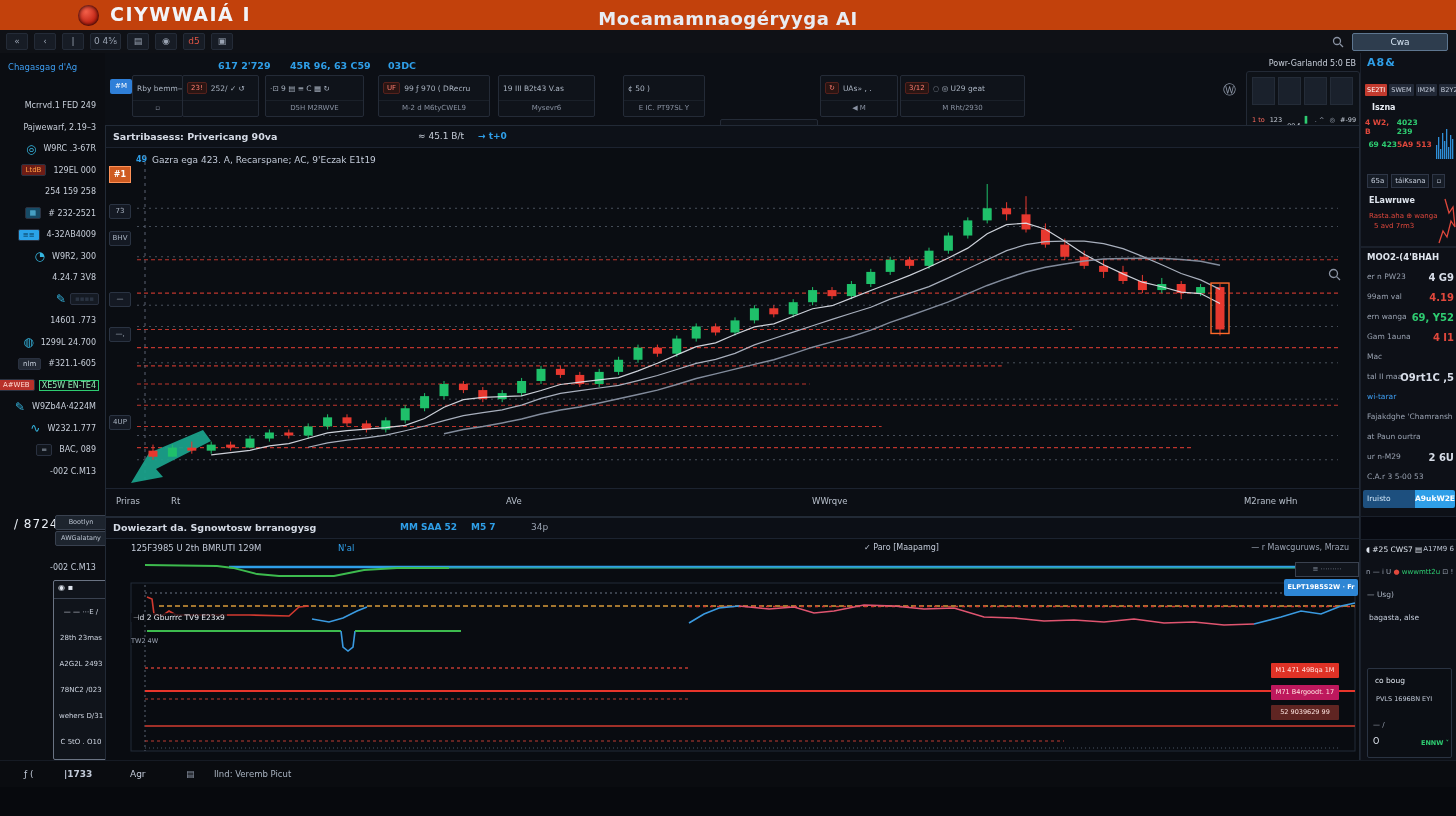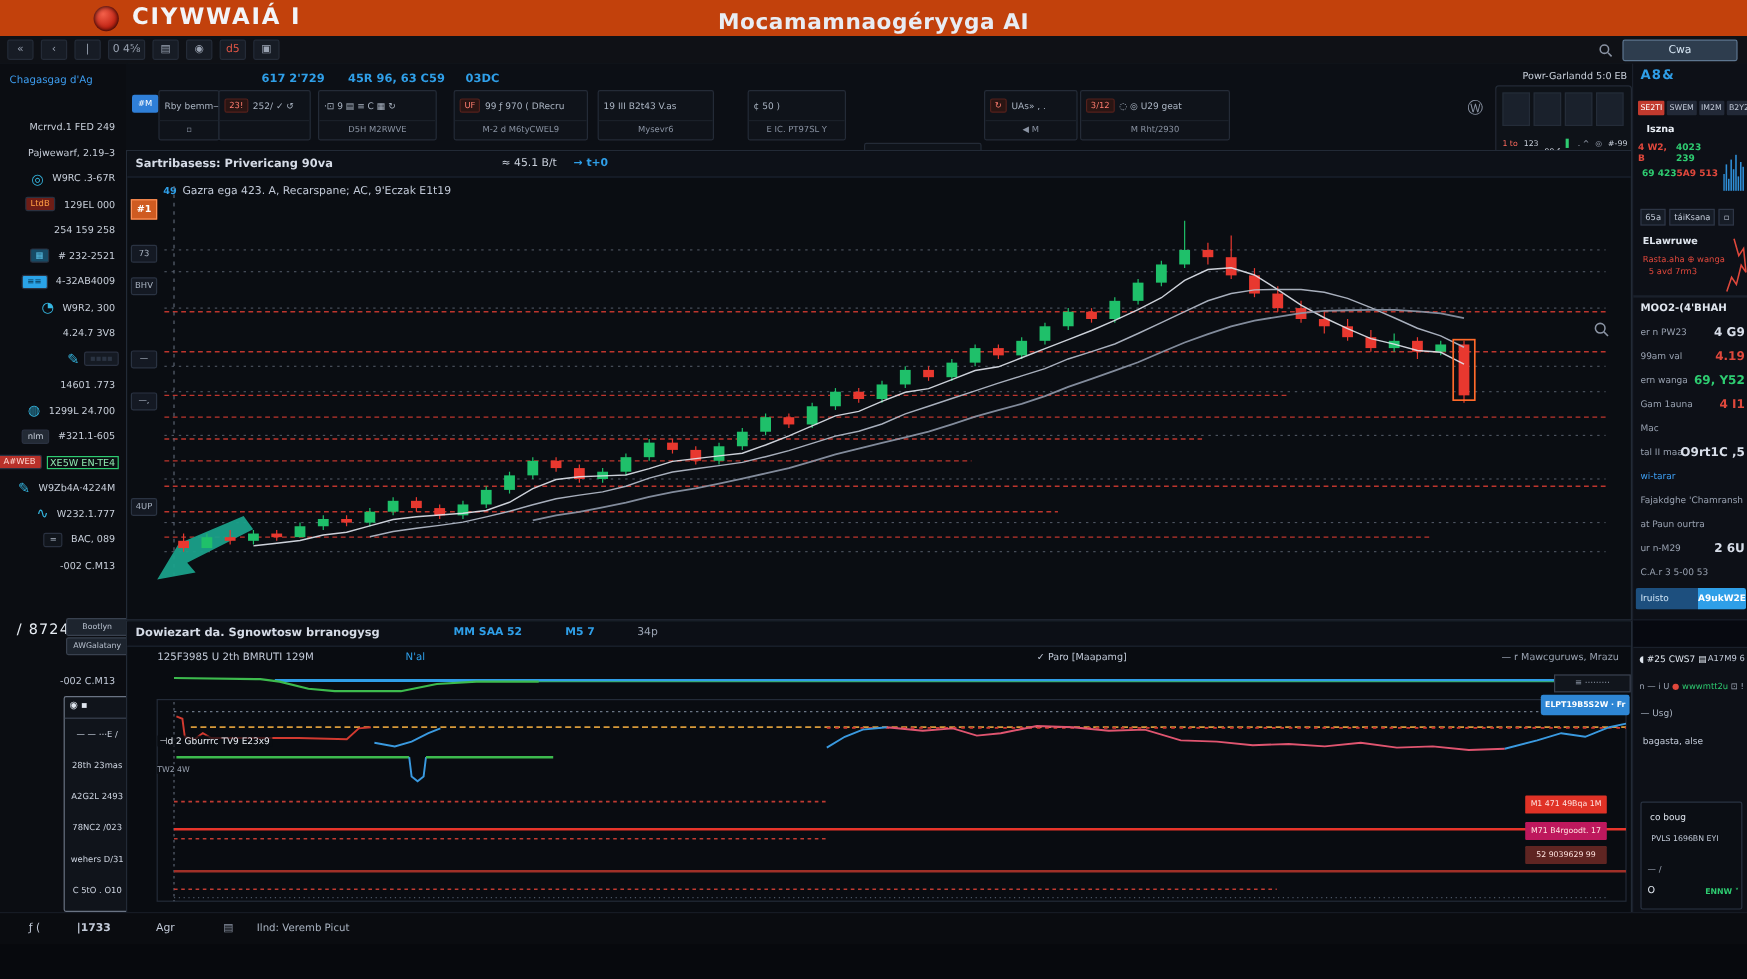--- a/index.html
+++ b/index.html
@@ -543,28 +543,36 @@
         <polyline points="179.2,296.25333333333333 198.6,291.87666666666667 218,289.18333333333334 237.39999999999998,286.82666666666665 256.79999999999995,284.1333333333333 276.2,279.75666666666666 295.59999999999997,275.04333333333335 315,269.65666666666664 334.4,264.6066666666667 353.79999999999995,261.57666666666665 373.2,258.8833333333333 392.59999999999997,254.17000000000002 412,247.43666666666667 431.4,242.38666666666666 450.79999999999995,239.69333333333333 470.2,237 489.59999999999997,234.30666666666667 508.99999999999994,229.59333333333333 528.4,224.54333333333335 547.8,218.48333333333335 567.1999999999999,212.42333333333335 586.5999999999999,208.38333333333333 606,202.32333333333335 625.4,193.90666666666667 644.8,187.51000000000002 664.1999999999999,181.11333333333334 683.5999999999999,174.7166666666667 703,168.32000000000002 722.4,162.26000000000002 741.8,156.20000000000002 761.1999999999999,148.12000000000003 780.5999999999999,142.06 800,135.66333333333336 819.4,126.91 838.8,117.82 858.1999999999999,108.72999999999999 877.5999999999999,99.64000000000001 896.9999999999999,93.58000000000001 916.4,90.55000000000001 935.8,90.21333333333337 955.1999999999999,90.21333333333337 974.5999999999999,92.57000000000002 993.9999999999999,97.62000000000003 1013.4,105.36333333333337 1032.8,113.78 1052.1999999999998,122.53333333333333 1071.6,128.93 1091,138.35666666666668" fill="none" stroke="#b9c1cf" stroke-width="1.2" opacity="0.9"></polyline>
         <polyline points="315,282.7025 334.4,278.53625 353.79999999999995,275.50625 373.2,271.908125 392.59999999999997,267.93125 412,263.0075 431.4,259.030625 450.79999999999995,256.000625 470.2,252.02375 489.59999999999997,247.85750000000002 508.99999999999994,243.501875 528.4,239.14625 547.8,233.465 567.1999999999999,227.594375 586.5999999999999,222.86 606,218.125625 625.4,213.39125 644.8,208.656875 664.1999999999999,202.596875 683.5999999999999,196.158125 703,190.855625 722.4,185.55312500000002 741.8,179.11437500000002 761.1999999999999,171.35000000000002 780.5999999999999,164.721875 800,157.90437500000002 819.4,150.8975 838.8,142.56500000000003 858.1999999999999,134.421875 877.5999999999999,127.41500000000002 896.9999999999999,120.97625000000002 916.4,116.24187500000002 935.8,113.02250000000001 955.1999999999999,109.9925 974.5999999999999,108.09875000000002 993.9999999999999,107.53062500000001 1013.4,107.15187500000002 1032.8,107.15187500000002 1052.1999999999998,108.47750000000002 1071.6,110.18187500000002 1091,114.15875000000003" fill="none" stroke="#8f99ab" stroke-width="1.5" opacity="0.9"></polyline>
         <rect x="1082" y="132.05" width="18" height="50.41999999999999" fill="none" stroke="#ff6a2a" stroke-width="1.4"></rect>
       </svg>
     <div class="abs mp-zoom">
       <svg width="13" height="13" viewBox="0 0 13 13">
           <circle cx="5.5" cy="5.5" r="4" fill="none" stroke="#8a93a3" stroke-width="1.3"></circle>
           <line x1="8.6" y1="8.6" x2="12" y2="12" stroke="#8a93a3" stroke-width="1.3"></line>
         </svg>
     </div>
+    <div class="abs mp-axis">
+
+    <span class="abs mp-xlabel" style="left: 10px;">Priras</span>
+        <span class="abs mp-xlabel" style="left: 65px;">Rt</span>
+        <span class="abs mp-xlabel" style="left: 400px;">AVe</span>
+        <span class="abs mp-xlabel" style="left: 706px;">WWrqve</span>
+        <span class="abs mp-xlabel" style="left: 1138px;">M2rane wHn</span>
+      </div>
   </div>
 
   <div class="abs bottom-panel">
     <div class="abs bp-header">
       <span class="abs bp-title">Dowiezart da. Sgnowtosw brranogysg</span>
       <span>
         
-      <span class="abs bp-stat" style="left: 272px; text-align: right;">MM SAA 52</span><span class="abs bp-stat" style="left: 365px;">M5 7</span></span>
+      <span class="abs bp-stat" style="left: 294px; text-align: right;">MM SAA 52</span><span class="abs bp-stat" style="left: 365px;">M5 7</span></span>
       <span class="abs bp-extra">34p</span>
     </div>
     <span class="abs bp-legend">125F3985 U 2th BMRUTI 129M</span>
     <span class="abs bp-link">N'al</span>
     <span class="abs bp-mid">✓  Paro  [Maapamg]</span>
     <span class="abs bp-right">—  r  Mawcguruws, Mrazu</span>
     <svg id="bottom-chart-svg" width="1228" height="196">
         <rect x="2" y="24" width="1224" height="168" fill="none" stroke="#232b38" stroke-width="1"></rect>
         <line x1="100" y1="8" x2="1228" y2="8" stroke="#2f9fe8" stroke-width="2.5" stroke-dasharray="none"></line>
         <polyline points="16,6 88,7 104,9 128,15 150,17 205,17 235,11 268,9 320,9" fill="none" stroke="#3dbb4e" stroke-width="1.8" stroke-dasharray="none"></polyline>

